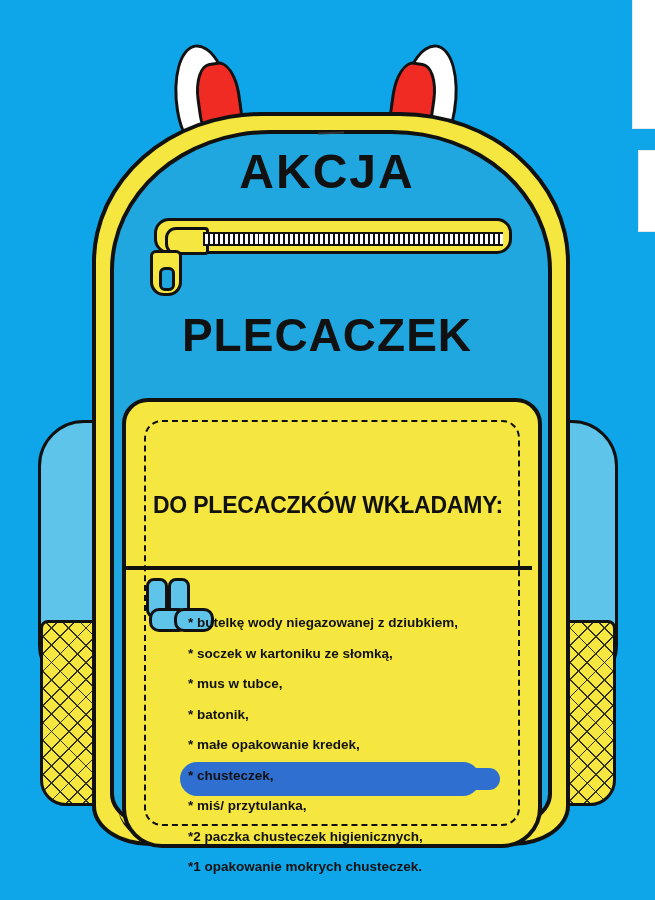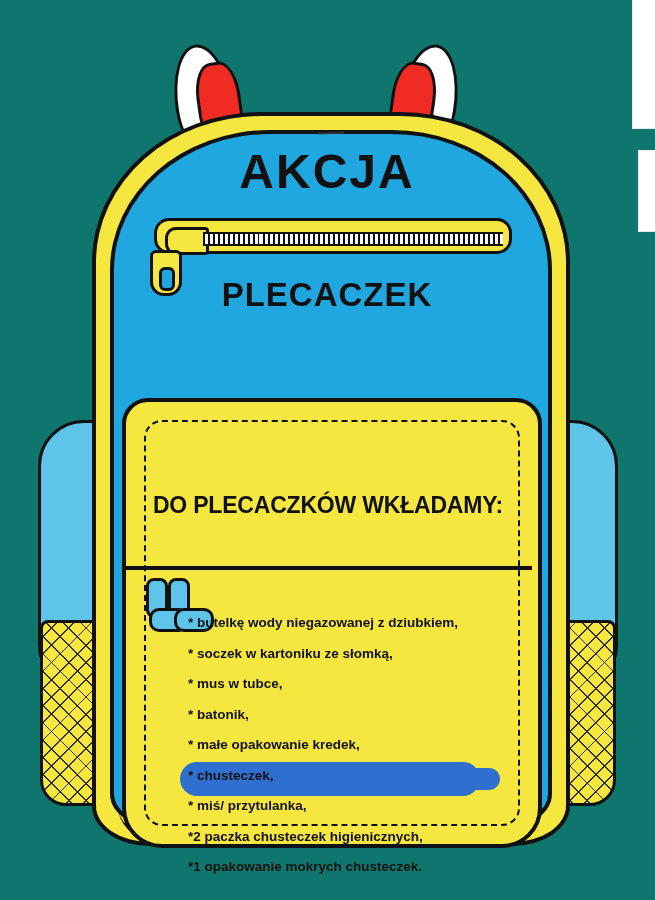--- a/index.html
+++ b/index.html
@@ -10,21 +10,21 @@
   body {
     width: 655px;
     height: 900px;
     overflow: hidden;
     font-family: "Liberation Sans", sans-serif;
   }
   #poster {
     position: relative;
     width: 655px;
     height: 900px;
-    background: #0f766e;
+    background: #0ea5e9;
   }
 
   
   .edge-artifact {
     position: absolute;
     right: 0;
     background: #ffffff;
     border-left: 1px solid #e8e8e8;
     border-bottom: 1px solid #e8e8e8;
   }
@@ -262,24 +262,24 @@
     width: 434px;
     text-align: center;
     font-size: 48px;
     font-weight: bold;
     letter-spacing: 2px;
     color: #111;
   }
   .title-plecaczek {
     position: absolute;
     z-index: 13;
-    left: 110px; top: 276px;
+    left: 110px; top: 308px;
     width: 434px;
     text-align: center;
-    font-size: 33px;
+    font-size: 46px;
     font-weight: bold;
     letter-spacing: 1px;
     color: #111;
   }
 
   .para {
     position: absolute;
     z-index: 13;
     left: 142px; top: 424px;
     width: 372px;

